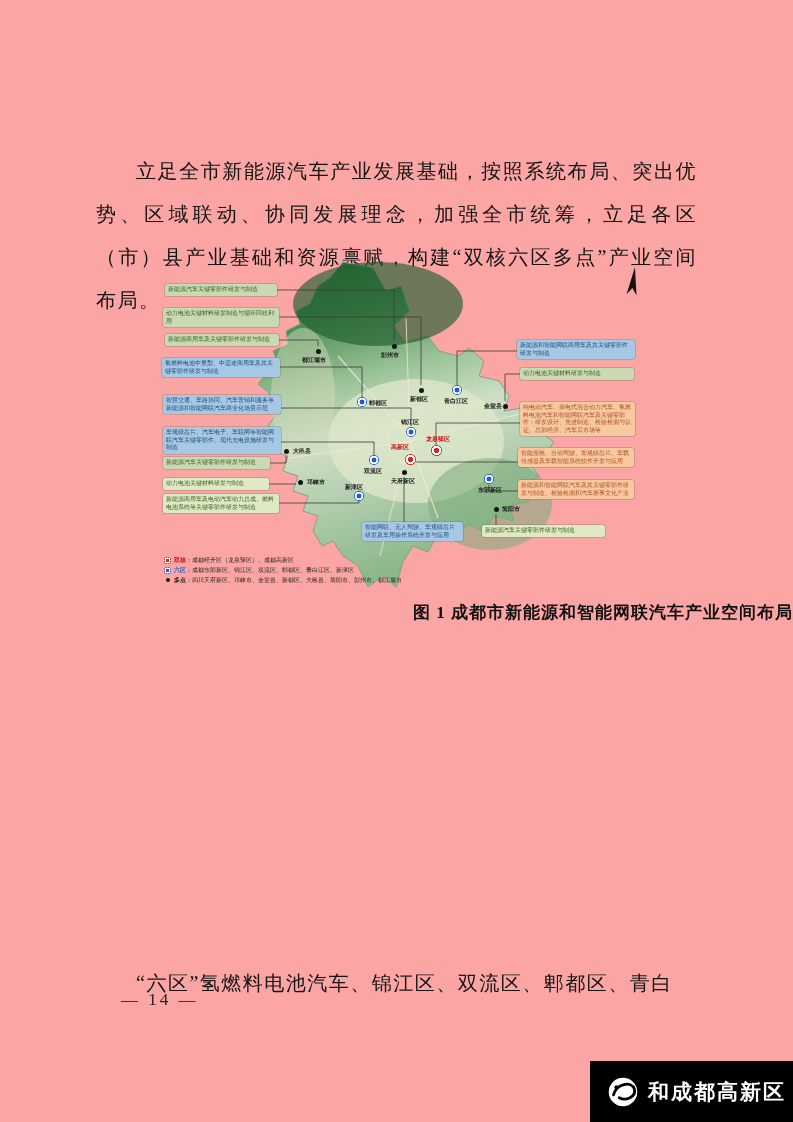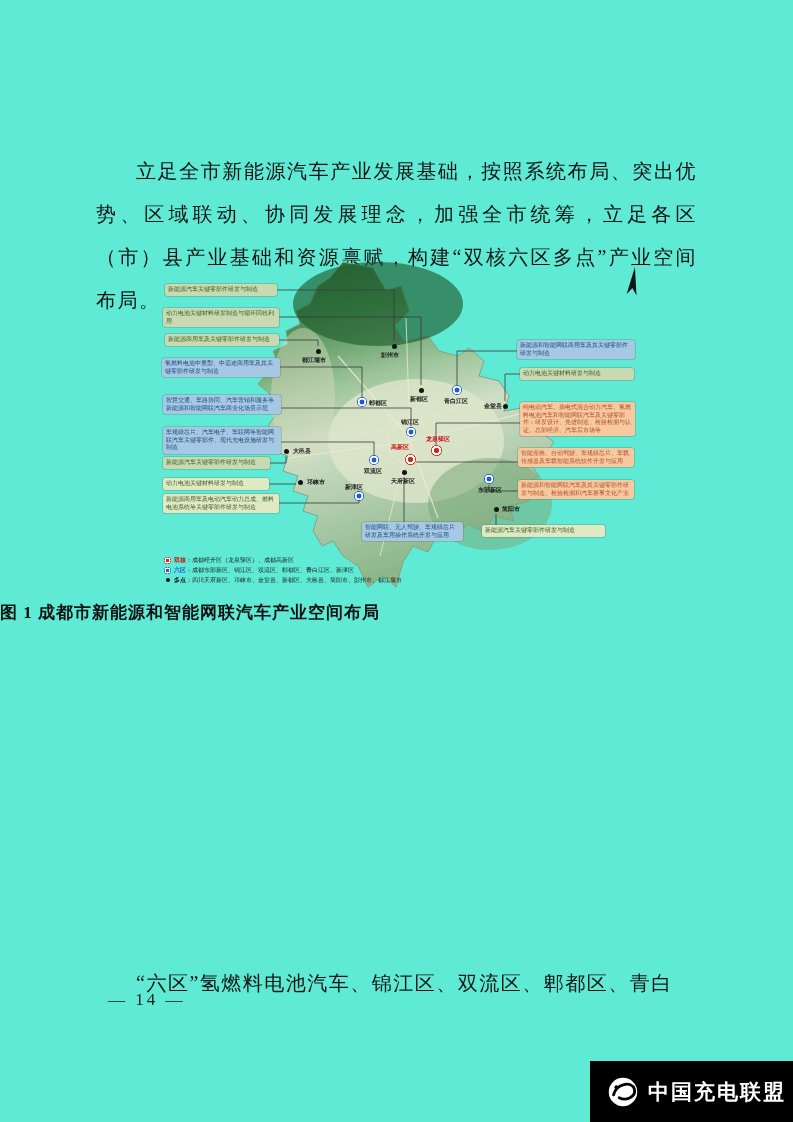--- a/index.html
+++ b/index.html
@@ -1,25 +1,25 @@
 <!DOCTYPE html>
 <html style="--green_box_bg: #c9dab2; --lightgreen_box_bg: #dfe9c4; --green_box_text: #3c5e24; --blue_box_bg: #a6c8e4; --blue_box_text: #1e4d78; --orange_box_bg: #f6c9a0; --orange_box_text: #b2502a; --core: #d42a1e; --core_label: #cc1414; --district: #1f5bd4; --point: #141414;"><head>
 <meta charset="utf-8">
 <style>
   html,body{margin:0;padding:0;background:#ffffff;}
-  .page{position:relative;width:793px;height:1122px;background:#5eead4;overflow:hidden;
+  .page{position:relative;width:793px;height:1122px;background:#fca5a5;overflow:hidden;
         font-family:"Liberation Serif","DejaVu Serif",serif;color:#1a1a1a;}
   .para{position:absolute;left:96px;width:601px;font-size:20px;line-height:43px;
         letter-spacing:1.5px;text-align:justify;text-indent:2em;color:#141414;}
   .p1{top:130px;}
   .p2{top:638px;}
   .p3{top:942px;}
-  .caption{position:absolute;left:0;top:601px;width:100%;text-align:left;
+  .caption{position:absolute;left:0;top:601px;width:100%;text-align:right;
            font-size:17px;font-weight:bold;letter-spacing:1px;color:#111;}
-  .pagenum{position:absolute;left:108px;top:990px;font-size:17px;letter-spacing:3px;color:#222;}
+  .pagenum{position:absolute;left:121px;top:990px;font-size:17px;letter-spacing:3px;color:#222;}
 
   
   .figure{position:absolute;left:138px;top:256px;width:520px;height:346px;}
   .map-svg{position:absolute;left:0;top:0;}
   .leader-svg{position:absolute;left:0;top:0;z-index:3;}
   .callout{position:absolute;z-index:4;font-family:"Liberation Sans","DejaVu Sans",sans-serif;
            font-size:6px;line-height:7.5px;padding:2px 3px;border-radius:2px;
            box-shadow:0 0 0 .5px rgba(90,110,90,.55);}
   .co-green{background:var(--green_box_bg);color:var(--green_box_text);}
   .co-lightgreen{background:var(--lightgreen_box_bg);color:var(--green_box_text);}
@@ -180,16 +180,16 @@
   <p class="para p3">“六区”氢燃料电池汽车、锦江区、双流区、郫都区、青白</p>
 
   <div class="pagenum">— 14 —</div>
 
   <div class="footer-bar">
     <svg class="footer-logo" width="38" height="38" viewBox="0 0 40 40">
       <circle cx="20" cy="20" r="15" fill="#ffffff"></circle>
       <path d="M10,23 C13,11 29,8 32,17 C34,25 23,30 16,26" fill="none" stroke="#000" stroke-width="3" stroke-linecap="round"></path>
       <circle cx="13" cy="15" r="2" fill="#000"></circle>
     </svg>
-    <span class="footer-text">中国充电联盟</span>
+    <span class="footer-text">和成都高新区</span>
   </div>
 
 </div>
 
 </body></html>

